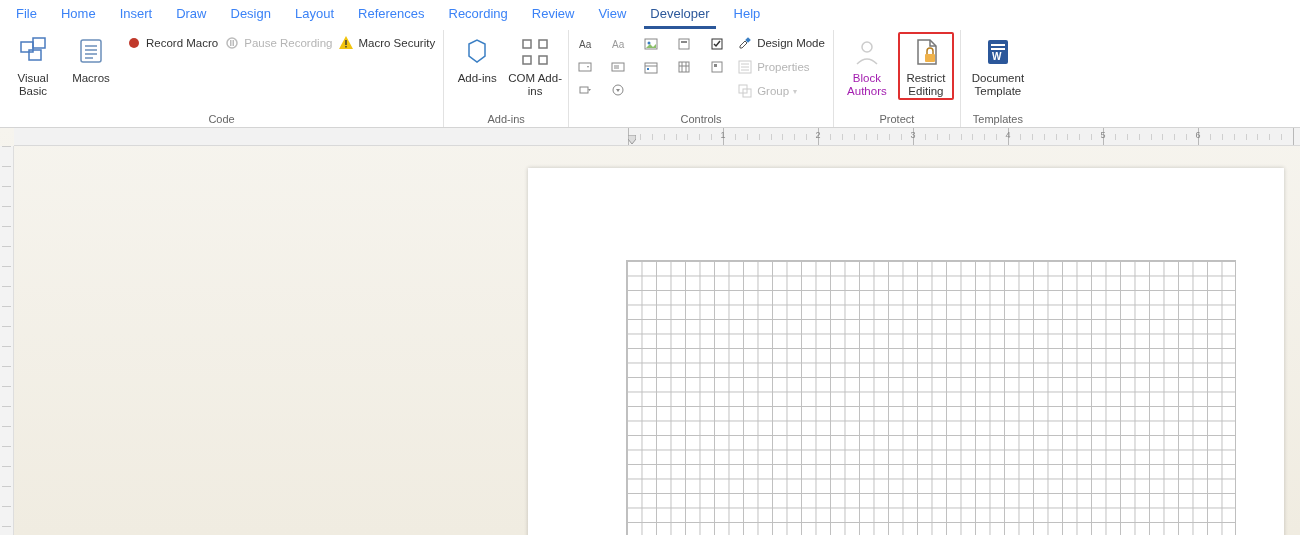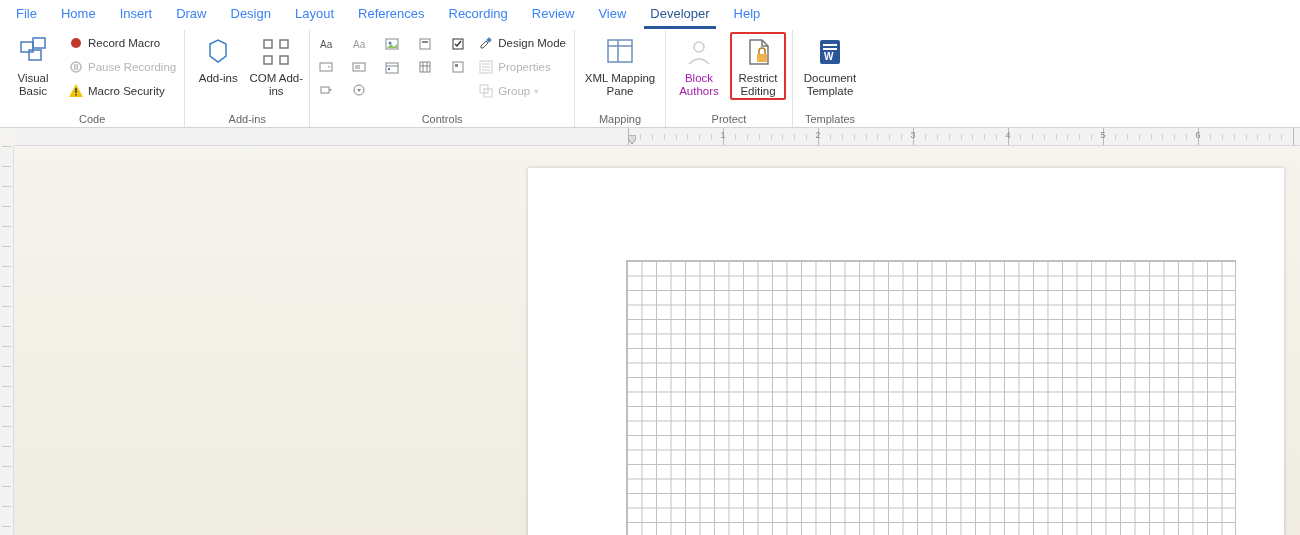--- a/index.html
+++ b/index.html
@@ -242,21 +242,32 @@
           <svg viewBox="0 0 32 32">
               <g fill="none" stroke="#4a7bbf" stroke-width="1.5">
                 <rect x="4" y="6" width="12" height="10"></rect>
                 <rect x="12" y="14" width="12" height="10"></rect>
                 <rect x="16" y="2" width="12" height="10"></rect>
               </g>
             </svg>
         </span>
         <span class="lbl">Visual Basic</span>
       </div>
-      <div style="display:flex;flex-direction:column;justify-content:center;gap:2px;padding-left:2px;">
+      <div class="vbtn">
+        <span class="ico">
+          <svg viewBox="0 0 32 32">
+              <g fill="none" stroke="#6b8fbb" stroke-width="1.5">
+                <rect x="6" y="4" width="20" height="22" rx="2"></rect>
+                <path d="M10 10h12M10 14h12M10 18h12M10 22h8"></path>
+              </g>
+            </svg>
+        </span>
+        <span class="lbl">Macros</span>
+      </div>
+      <div style="display:flex;flex-direction:row;justify-content:center;gap:2px;padding-left:2px;">
         <div class="hrow">
           <span class="ico sm">
             <svg viewBox="0 0 16 16">
                 <circle cx="8" cy="8" r="5" fill="#c0392b"></circle>
               </svg>
           </span>
           <span>Record Macro</span>
         </div>
         <div class="hrow disabled">
           <span class="ico sm">
@@ -418,35 +429,20 @@
               </svg>
           </span>
           <span>Group</span>
           <span style="font-size:8px;color:#ccc;">▾</span>
         </div>
       </div>
     </div>
     <div class="group-label">Controls</div>
   </div>
 
-  <div class="group">
-    <div class="group-body">
-      <div class="vbtn" style="width:78px">
-        <span class="ico">
-          <svg viewBox="0 0 32 32">
-              <rect x="4" y="4" width="24" height="22" fill="none" stroke="#6b8fbb" stroke-width="1.5"></rect>
-              <line x1="14" y1="4" x2="14" y2="26" stroke="#6b8fbb" stroke-width="1.5"></line>
-              <line x1="4" y1="10" x2="28" y2="10" stroke="#6b8fbb" stroke-width="1.5"></line>
-            </svg>
-        </span>
-        <span class="lbl">XML Mapping Pane</span>
-      </div>
-    </div>
-    <div class="group-label">Mapping</div>
-  </div>
 
   <div class="group">
     <div class="group-body">
       <div class="vbtn disabled">
         <span class="ico">
           <svg viewBox="0 0 32 32">
               <circle cx="16" cy="11" r="5" fill="none" stroke="#ccc" stroke-width="1.5"></circle>
               <path d="M6 28 Q16 18 26 28" fill="none" stroke="#ccc" stroke-width="1.5"></path>
             </svg>
         </span>

